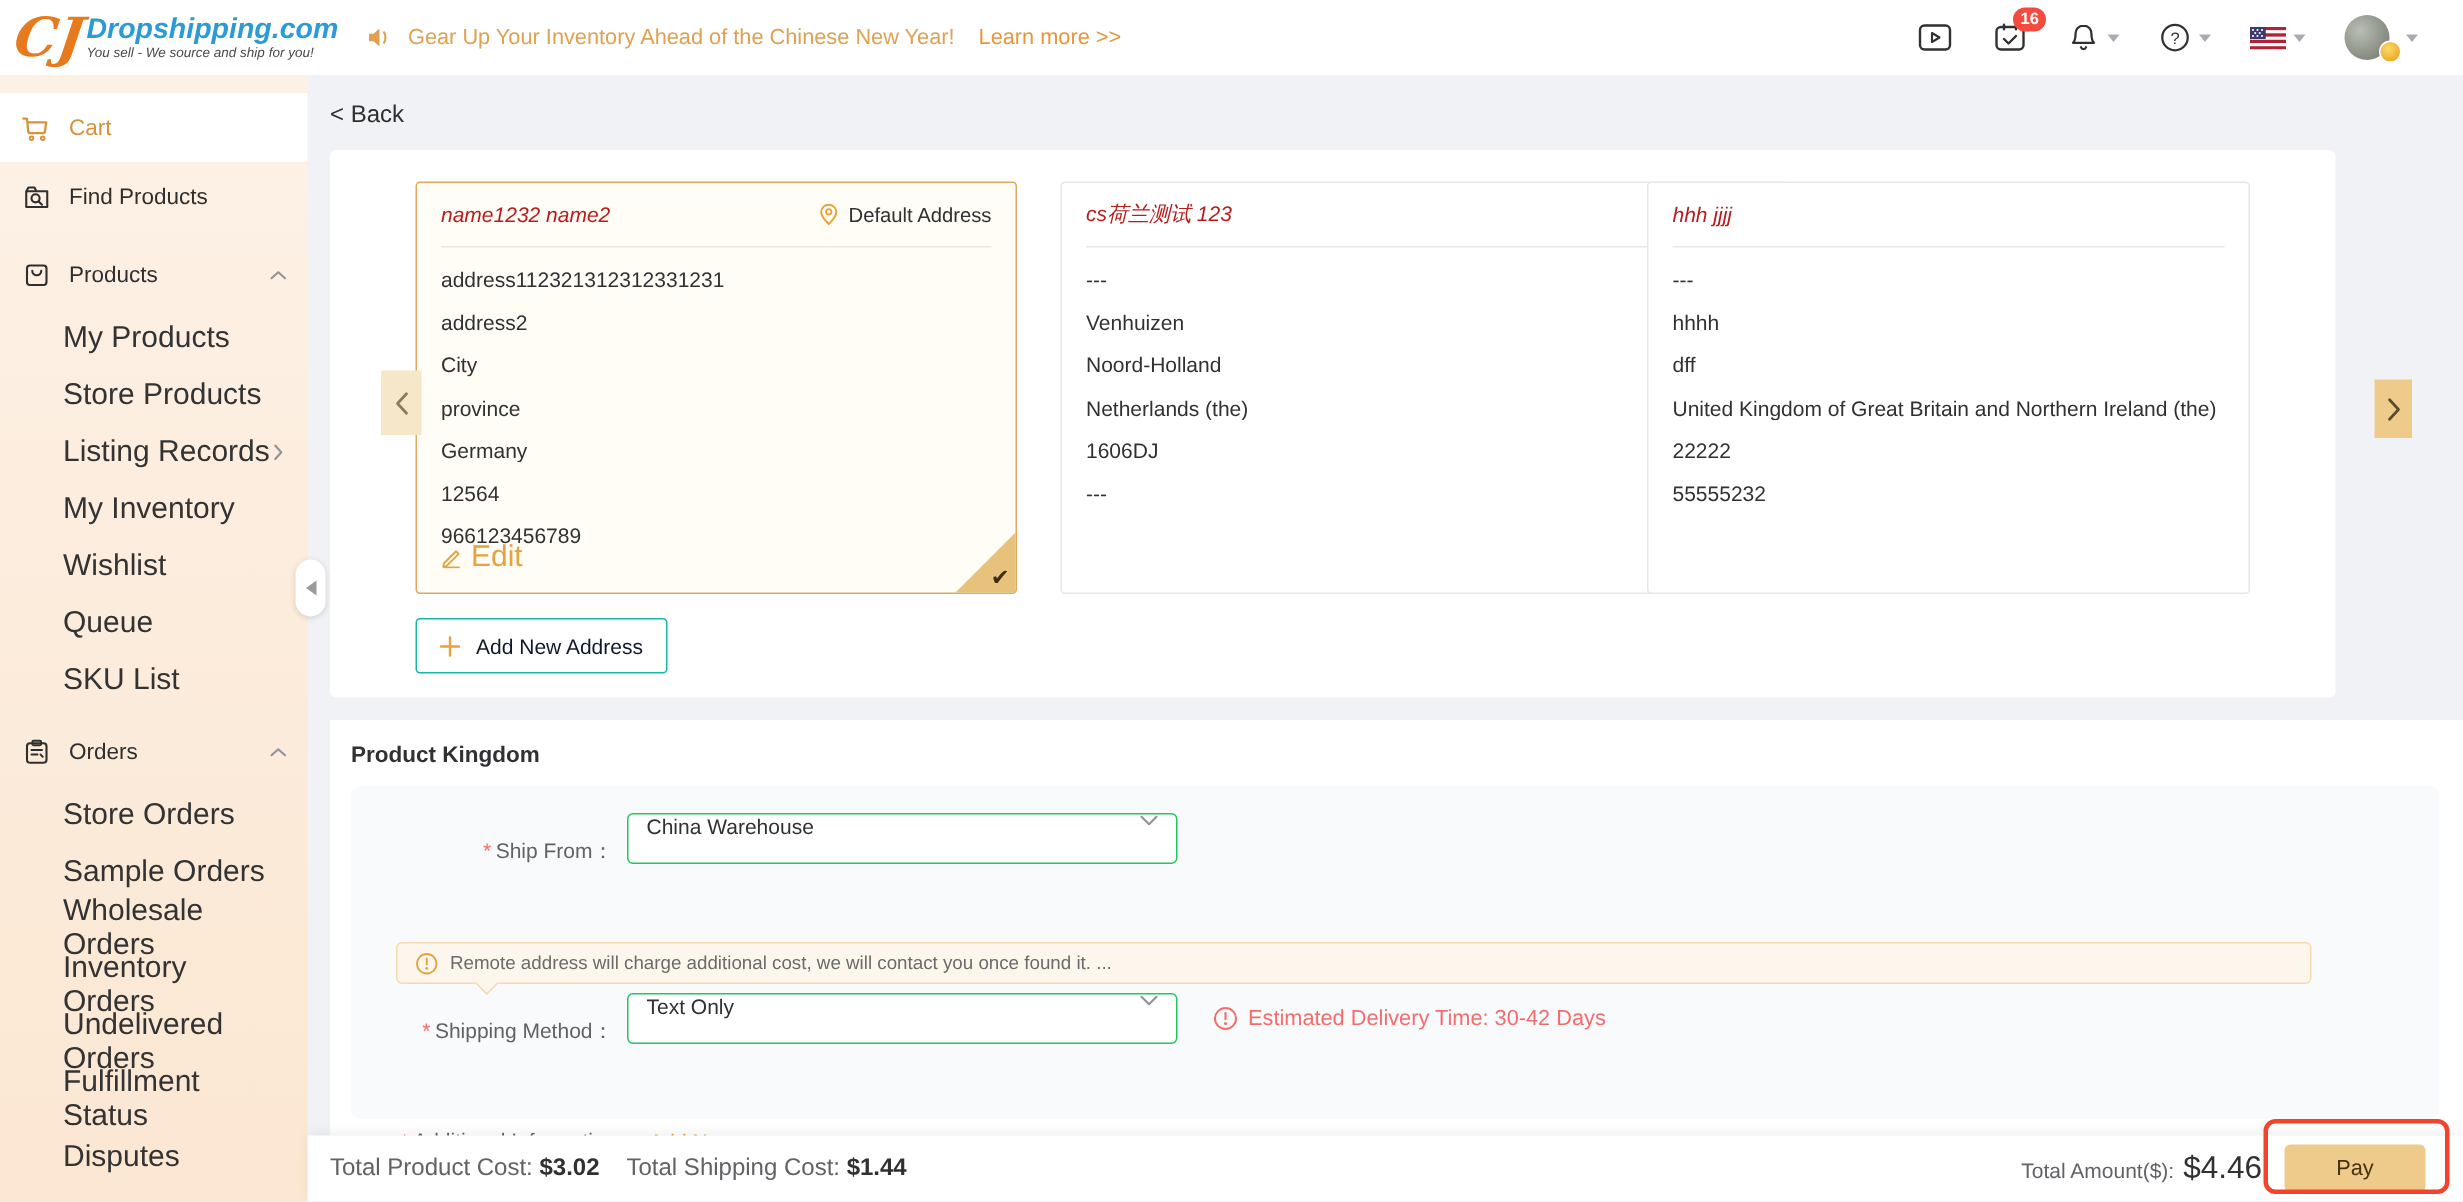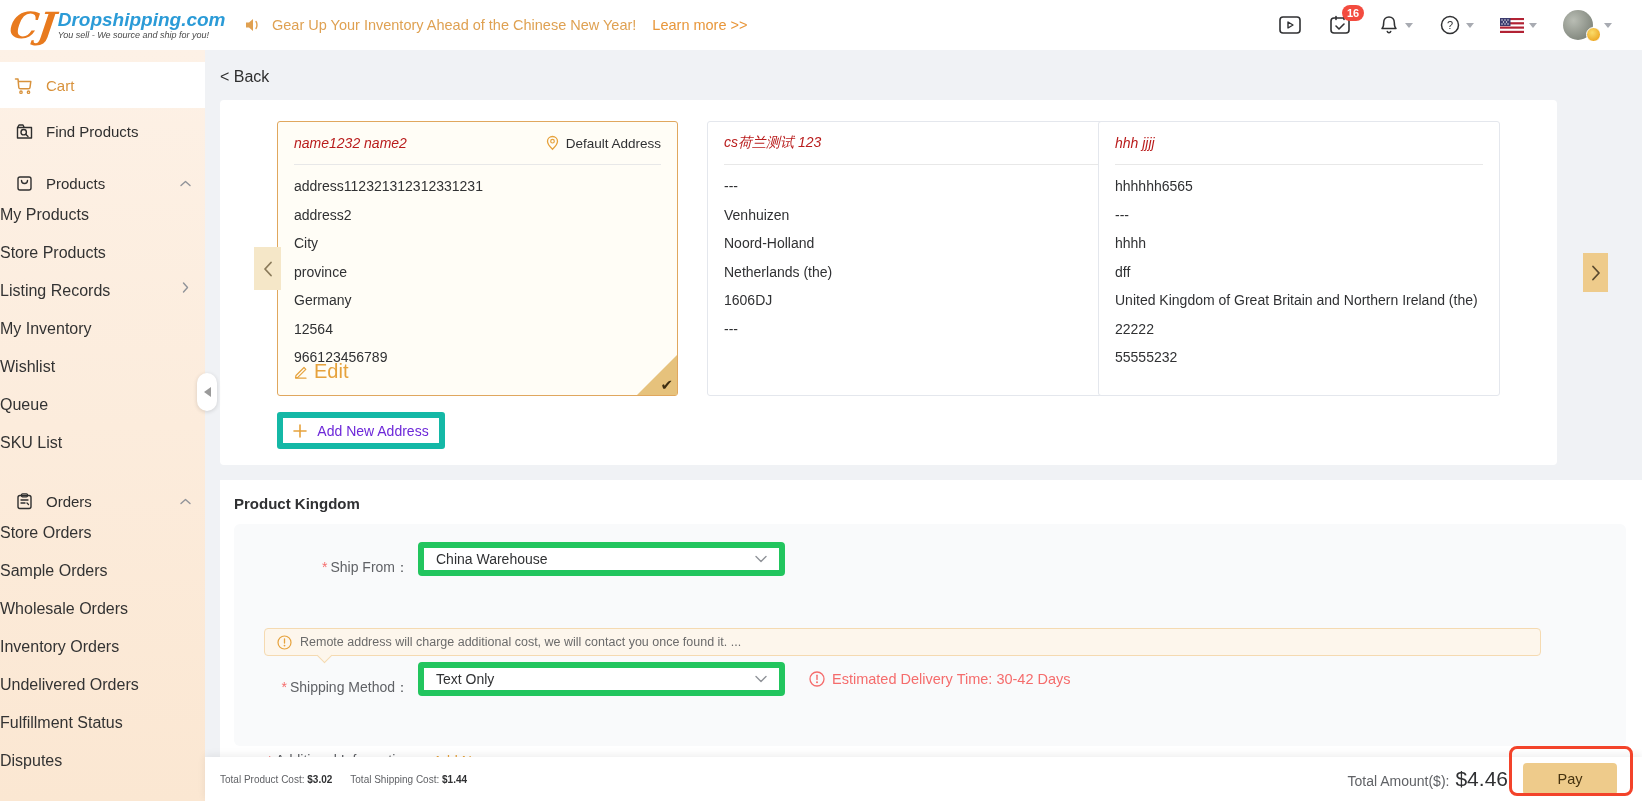--- a/index.html
+++ b/index.html
@@ -21,21 +21,21 @@
   .badge { position:absolute; top:-9px; left:14px; background:#f34b3f; color:#fff; font-size:11px; line-height:16px; padding:0 5px; border-radius:9px; font-weight:bold; }
   .avatar { width:30px; height:30px; border-radius:50%; background:radial-gradient(circle at 35% 35%, #b9bdb4, #6f756b); position:relative; }
   .avatar-badge { position:absolute; right:-8px; bottom:-2px; width:15px; height:15px; border-radius:50%; background:radial-gradient(circle at 40% 35%, #fadc6a, #e9980f); border:1px solid #fff; }
 
   
   .sidebar { position:absolute; top:50px; left:0; width:205px; height:751px; background:linear-gradient(180deg,#fdf1e6 0%,#fbe7d2 100%); z-index:10; padding-top:12px; }
   .nav-top { height:46px; display:flex; align-items:center; padding-left:14px; gap:12px; font-size:15px; color:#2f2f2f; cursor:pointer; }
   .nav-top.active { background:#fff; color:#d8923c; }
   .nav-group { height:46px; display:flex; align-items:center; padding-left:14px; padding-right:14px; gap:12px; font-size:15px; color:#2f2f2f; margin-top:6px; cursor:pointer; }
   .nav-group .grow { flex:1; }
-  .nav-sub { height:38px; display:flex; align-items:flex-start; padding-right:16px; font-size:16px; color:#333; cursor:pointer; }
+  .nav-sub { height:38px; display:flex; align-items:center; padding-left:42px; padding-right:16px; font-size:20px; color:#333; cursor:pointer; }
   .nav-sub .grow { flex:1; }
   .nav-icon { width:20px; height:20px; display:flex; align-items:center; justify-content:center; }
   .collapse-tab { position:absolute; left:197px; top:373px; width:20px; height:38px; background:#fff; border-radius:10px; box-shadow:0 1px 4px rgba(0,0,0,.15); display:flex; align-items:center; justify-content:center; z-index:15; cursor:pointer; }
   .collapse-tri { width:0; height:0; border-top:5px solid transparent; border-bottom:5px solid transparent; border-right:7px solid #9a9a9a; }
 
   
   .main { position:absolute; top:50px; left:205px; width:1437px; height:751px; background:#f0f2f5; }
   .back { position:absolute; left:15px; top:18px; font-size:16px; color:#2f2f2f; cursor:pointer; }
 
   .panel-addresses { position:absolute; left:15px; top:50px; width:1337px; height:365px; background:#fff; border-radius:4px; }
@@ -48,37 +48,37 @@
   .addr-lines { padding:13px 16px 0 16px; }
   .addr-lines p { font-size:14px; color:#303133; margin-bottom:12.5px; white-space:nowrap; overflow:hidden; }
   .addr-edit { position:absolute; left:16px; bottom:12px; display:flex; align-items:center; gap:6px; color:#e6a23c; font-size:20px; cursor:pointer; }
   .addr-corner { position:absolute; right:0; bottom:0; width:0; height:0; border-bottom:40px solid #e6c27c; border-left:40px solid transparent; }
   .addr-check { position:absolute; right:4px; bottom:1px; color:#3d2e12; font-size:15px; font-weight:bold; }
 
   .carousel-arrow { position:absolute; display:flex; align-items:center; justify-content:center; cursor:pointer; z-index:5; }
   .arrow-left { left:49px; top:197px; width:27px; height:43px; background:#f5e7c8; color:#8a7a5a; }
   .arrow-right { left:1378px; top:203px; width:25px; height:39px; background:#eecb8b; color:#5b4a2f; }
 
-  .add-address-btn { position:absolute; left:57px; top:312px; width:168px; height:37px; border:6px solid #14b8a6; border-radius:3px; color:#6d28d9; display:flex; align-items:center; justify-content:center; gap:10px; font-size:14px; background:#fff; cursor:pointer; }
+  .add-address-btn { position:absolute; left:57px; top:312px; width:168px; height:37px; border:1px solid #14b8a6; border-radius:3px; color:#0f172a; display:flex; align-items:center; justify-content:center; gap:10px; font-size:14px; background:#fff; cursor:pointer; }
 
   .panel-product { position:absolute; left:15px; top:430px; width:1422px; height:277px; background:#fff; }
   .pd-title { position:absolute; left:14px; top:15px; font-size:15px; font-weight:bold; color:#303133; }
   .pd-form { position:absolute; left:14px; top:44px; width:1392px; height:222px; background:#f9fafb; border-radius:6px; }
   .pd-label { position:absolute; left:14px; width:161px; text-align:right; font-size:14px; color:#606266; }
   .star { color:#f56c6c; margin-right:3px; }
-  .pd-select { position:absolute; left:184px; width:367px; height:34px; background:#fff; border:6px solid #22c55e; border-radius:4px; display:flex; align-items:center; justify-content:space-between; padding:0 12px; font-size:14px; color:#303133; cursor:pointer; }
+  .pd-select { position:absolute; left:184px; width:367px; height:34px; background:#fff; border:1px solid #22c55e; border-radius:4px; display:flex; justify-content:space-between; padding:0 12px; font-size:14px; color:#303133; cursor:pointer; }
   .warn-banner { position:absolute; left:30px; top:104px; width:1277px; height:28px; background:#fdf6ec; border:1px solid #f5dab1; border-radius:4px; display:flex; align-items:center; gap:8px; padding:0 12px; font-size:12.5px; color:#6b6b6b; }
   .warn-tail { position:absolute; left:85px; top:126px; width:11px; height:11px; background:#fdf6ec; border-right:1px solid #f5dab1; border-bottom:1px solid #f5dab1; transform:rotate(45deg); }
   .delivery-note { position:absolute; left:575px; top:138px; height:34px; display:flex; align-items:center; gap:7px; color:#f56c6c; font-size:14.5px; }
   .addinfo-row { position:absolute; left:33px; top:228px; display:flex; align-items:center; font-size:14px; color:#606266; }
   .addinfo-link { color:#e6a23c; margin-left:8px; cursor:pointer; }
 
   
   .footer { position:absolute; left:205px; bottom:0; width:1437px; height:44px; background:#fff; box-shadow:0 -2px 8px rgba(0,0,0,.07); display:flex; align-items:center; z-index:30; }
-  .foot-left { display:flex; align-items:center; gap:18px; padding-left:15px; font-size:10px; color:#606266; }
+  .foot-left { display:flex; align-items:center; gap:18px; padding-left:15px; font-size:16px; color:#606266; }
   .foot-left b { color:#303133; font-weight:bold; }
   .foot-total { position:absolute; right:134px; display:flex; align-items:baseline; gap:6px;margin-left:36px; }
   .foot-total-label { font-size:14px; color:#606266; }
   .foot-total-value { font-size:21px; color:#303133; }
   .pay-btn { position:absolute; left:1318px; top:6px; width:94px; height:32px; background:#eecb8b; border:none; border-radius:4px; font-size:14.5px; color:#46330f; font-family:inherit; cursor:pointer; }
   .annotation-box { position:absolute; left:1509px; top:746px; width:124px; height:50px; border:3px solid #f3432a; border-radius:8px; z-index:40; pointer-events:none; }
 
   svg { display:block; }
 </style>
 </head>
@@ -320,21 +320,20 @@
         <p>---</p>
       </div>
     </div>
 
     <div class="addr-card" style="left:878px; width:402px;">
       <div class="addr-head">
           <span class="addr-title">hhh jjjj</span>
         </div>
       <div class="addr-divider"></div>
       <div class="addr-lines">
-        <p>hhhhhh6565</p>
         <p>---</p>
         <p>hhhh</p>
         <p>dff</p>
         <p>United Kingdom of Great Britain and Northern Ireland (the)</p>
         <p>22222</p>
         <p>55555232</p>
       </div>
     </div>
 
     <div class="add-address-btn">

